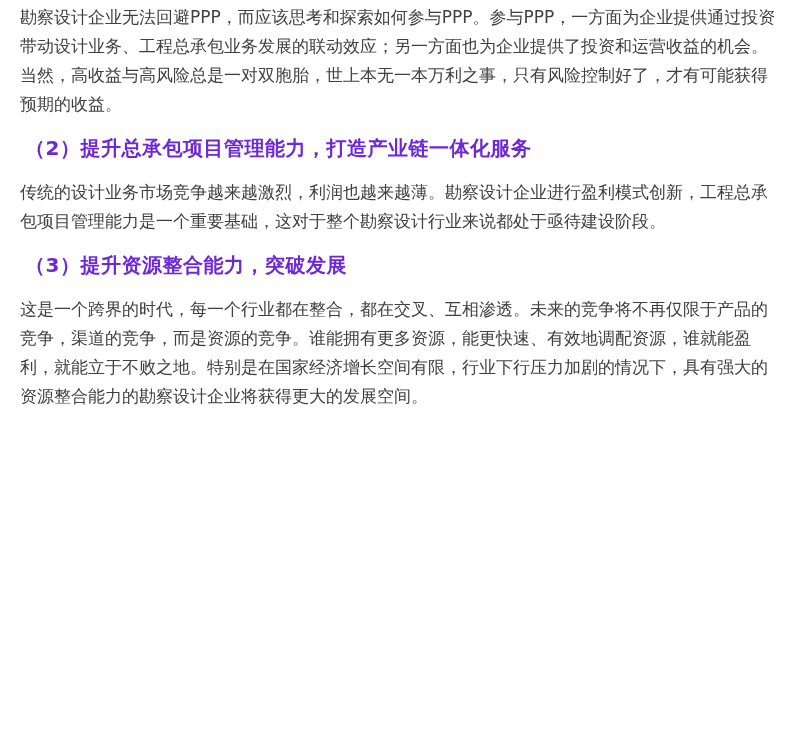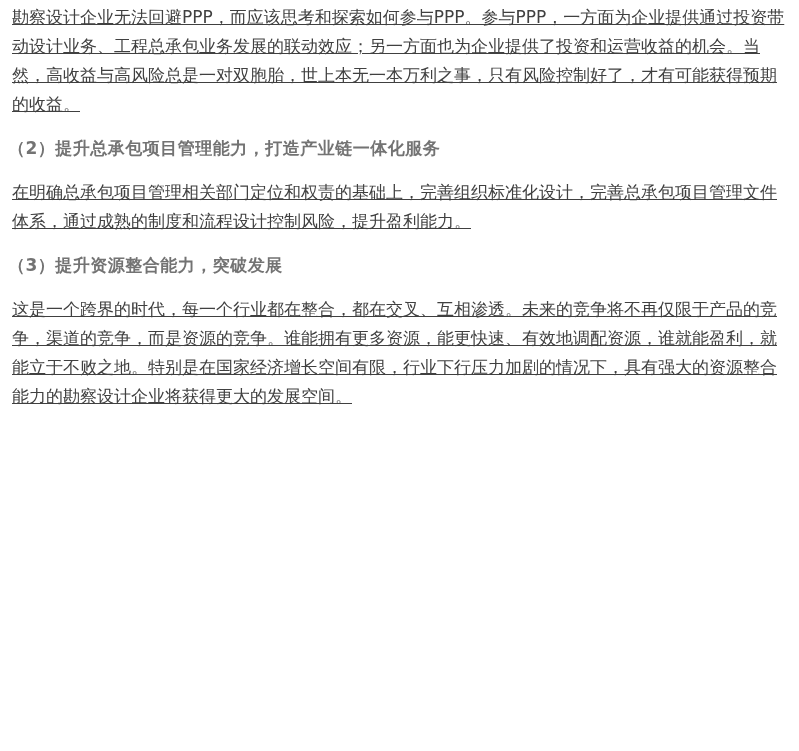--- a/index.html
+++ b/index.html
@@ -15,47 +15,46 @@
   }
   .doc {
     box-sizing: border-box;
     width: 799px;
     padding: 3px 9px 0 8px;
     color: #404040;
     font-size: 17px;
     line-height: 29px;
   }
   .doc p {
-    margin: 12px 4px;
+    margin: 12px 12px;
     word-break: break-all;
-    text-decoration: underline;
   }
   .doc p.first {
     margin-top: 0;
   }
   .doc h3 {
-    font-size: 17px;
+    font-size: 20px;
     line-height: 29px;
     font-weight: bold;
-    color: #737373;
-    margin: 15px 0;
+    color: #6d28d9;
+    margin: 15px 17px;
     letter-spacing: 0.5px;
   }
 </style>
 </head>
 <body>
 
 <div class="doc">
   <p class="first">勘察设计企业无法回避PPP，而应该思考和探索如何参与PPP。参与PPP，一方面为企业提供通过投资带动设计业务、工程总承包业务发展的联动效应；另一方面也为企业提供了投资和运营收益的机会。当然，高收益与高风险总是一对双胞胎，世上本无一本万利之事，只有风险控制好了，才有可能获得预期的收益。</p>
 
   <h3>（2）提升总承包项目管理能力，打造产业链一体化服务</h3>
 
+  <p>传统的设计业务市场竞争越来越激烈，利润也越来越薄。勘察设计企业进行盈利模式创新，工程总承包项目管理能力是一个重要基础，这对于整个勘察设计行业来说都处于亟待建设阶段。</p>
 
 
 
-  <p>在明确总承包项目管理相关部门定位和权责的基础上，完善组织标准化设计，完善总承包项目管理文件体系，通过成熟的制度和流程设计控制风险，提升盈利能力。</p>
 
 
   <h3>（3）提升资源整合能力，突破发展</h3>
 
 
   <p>这是一个跨界的时代，每一个行业都在整合，都在交叉、互相渗透。未来的竞争将不再仅限于产品的竞争，渠道的竞争，而是资源的竞争。谁能拥有更多资源，能更快速、有效地调配资源，谁就能盈利，就能立于不败之地。特别是在国家经济增长空间有限，行业下行压力加剧的情况下，具有强大的资源整合能力的勘察设计企业将获得更大的发展空间。</p>
 </div>
 
 </body></html>

